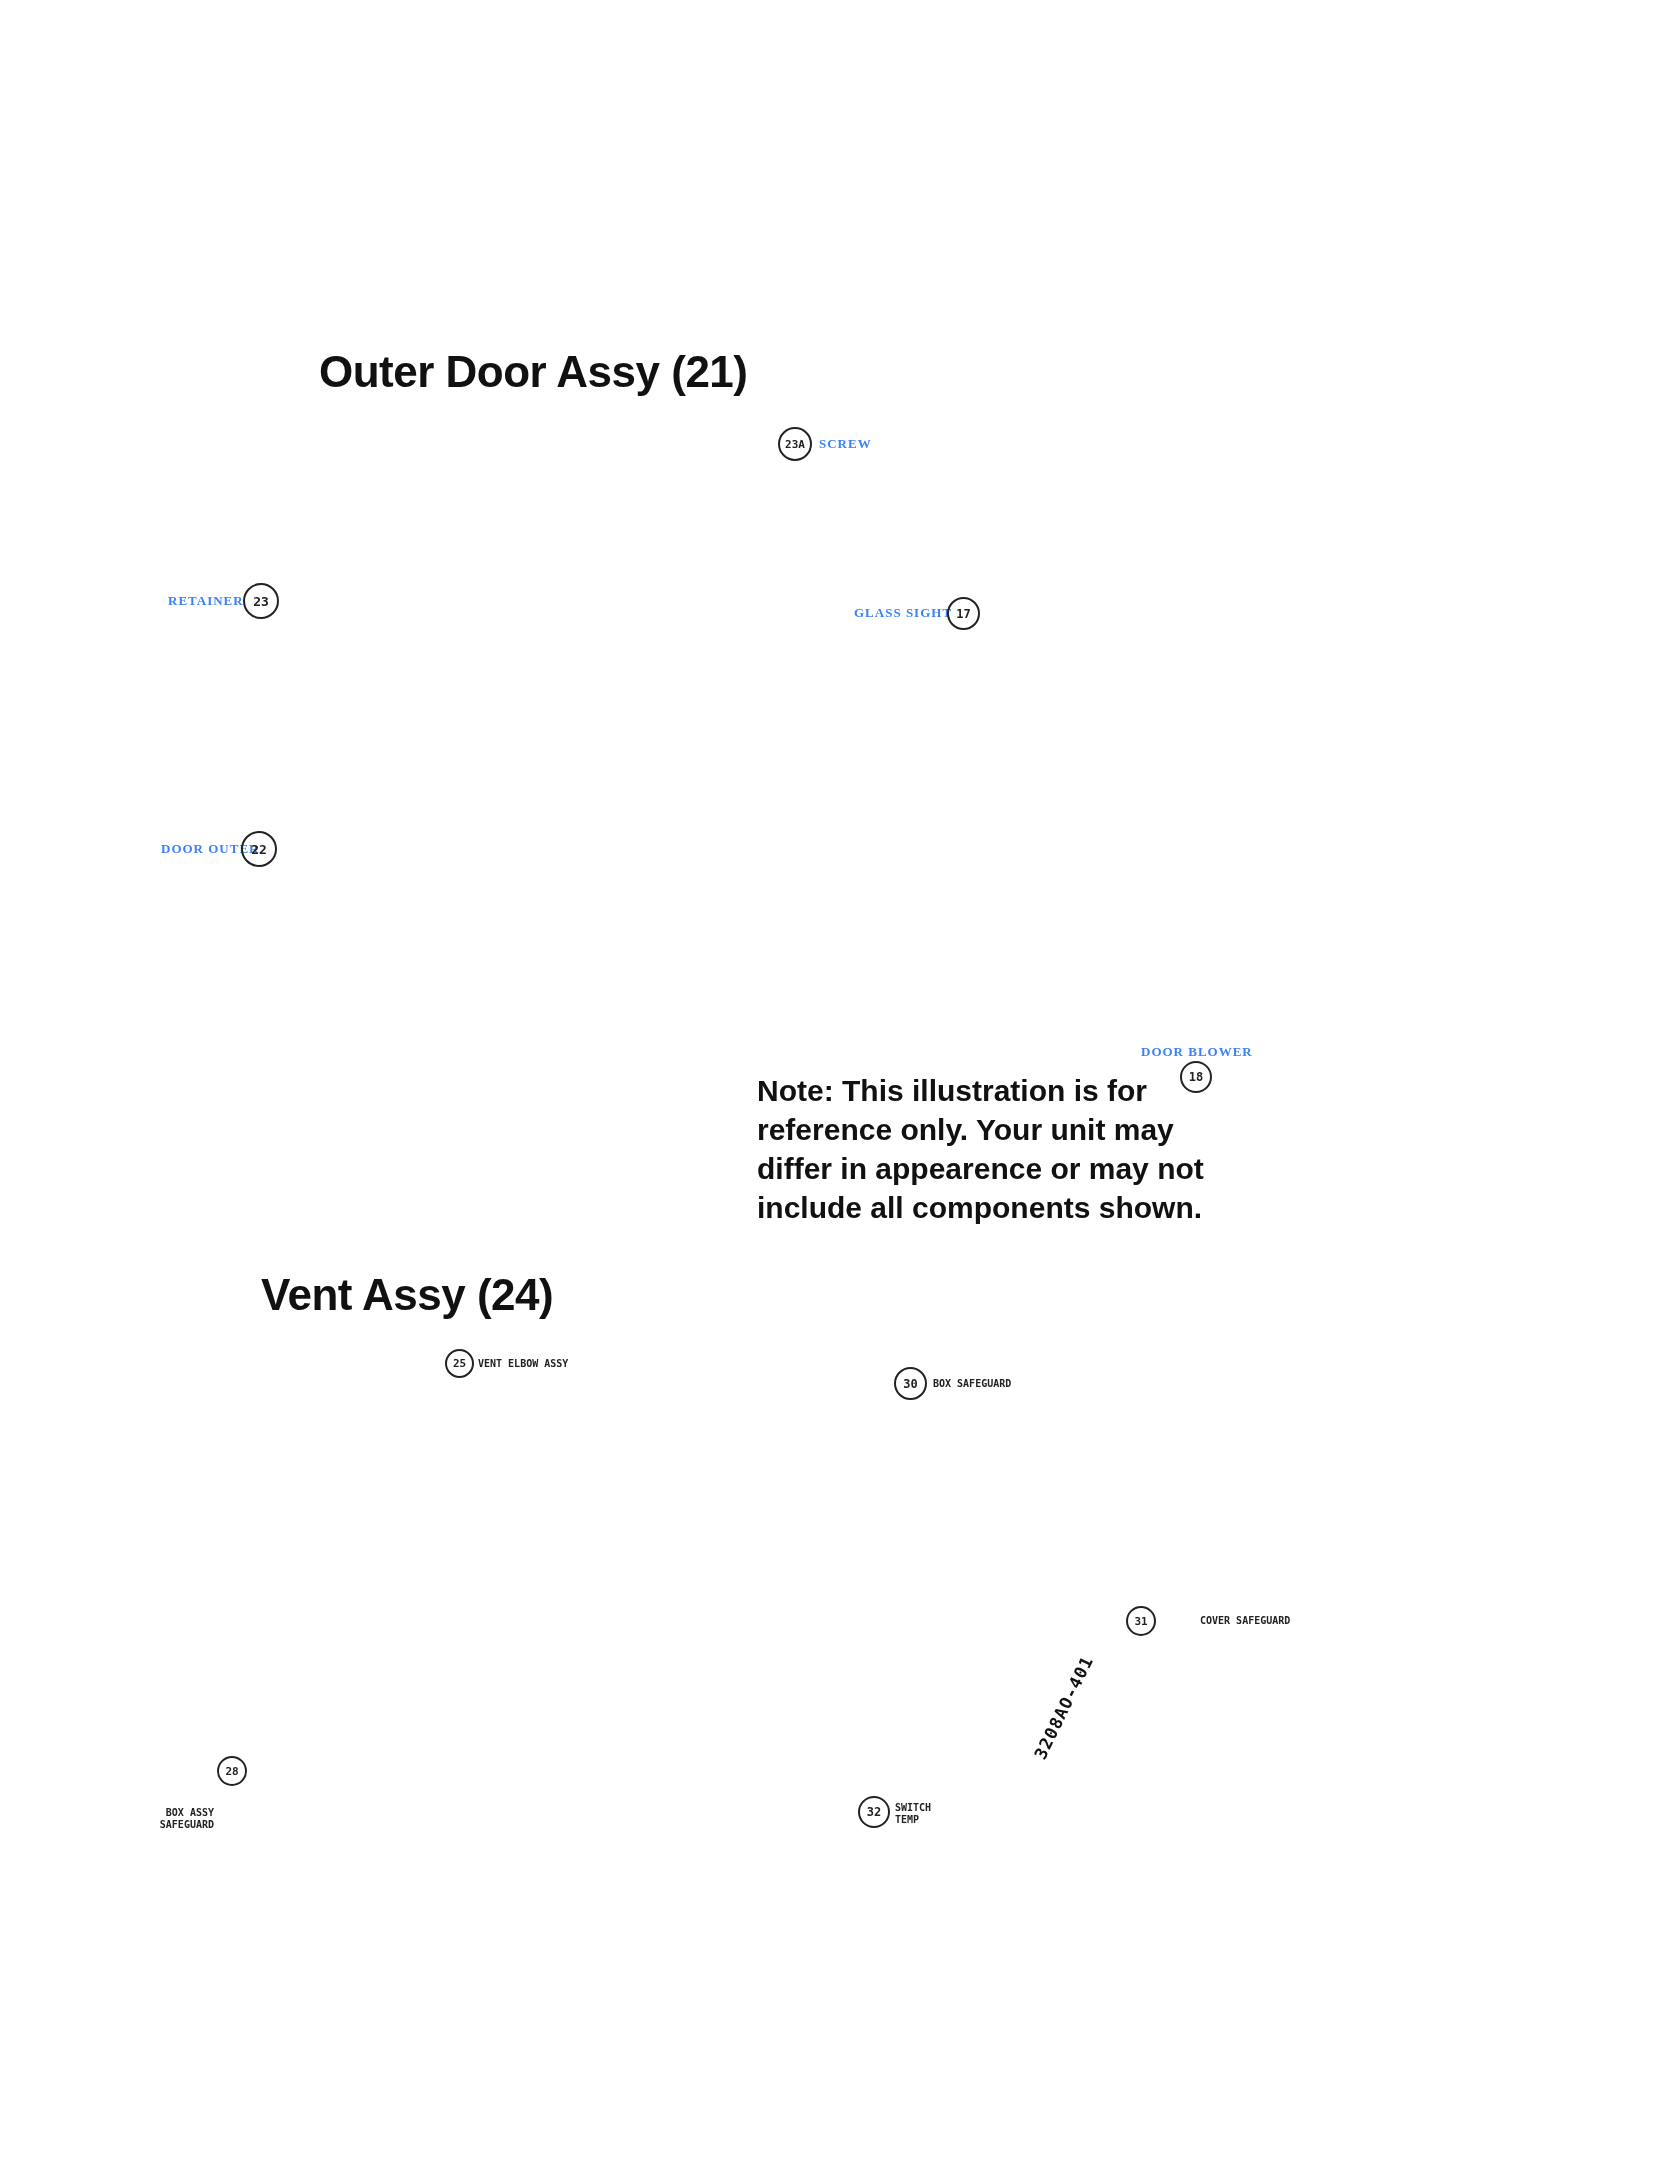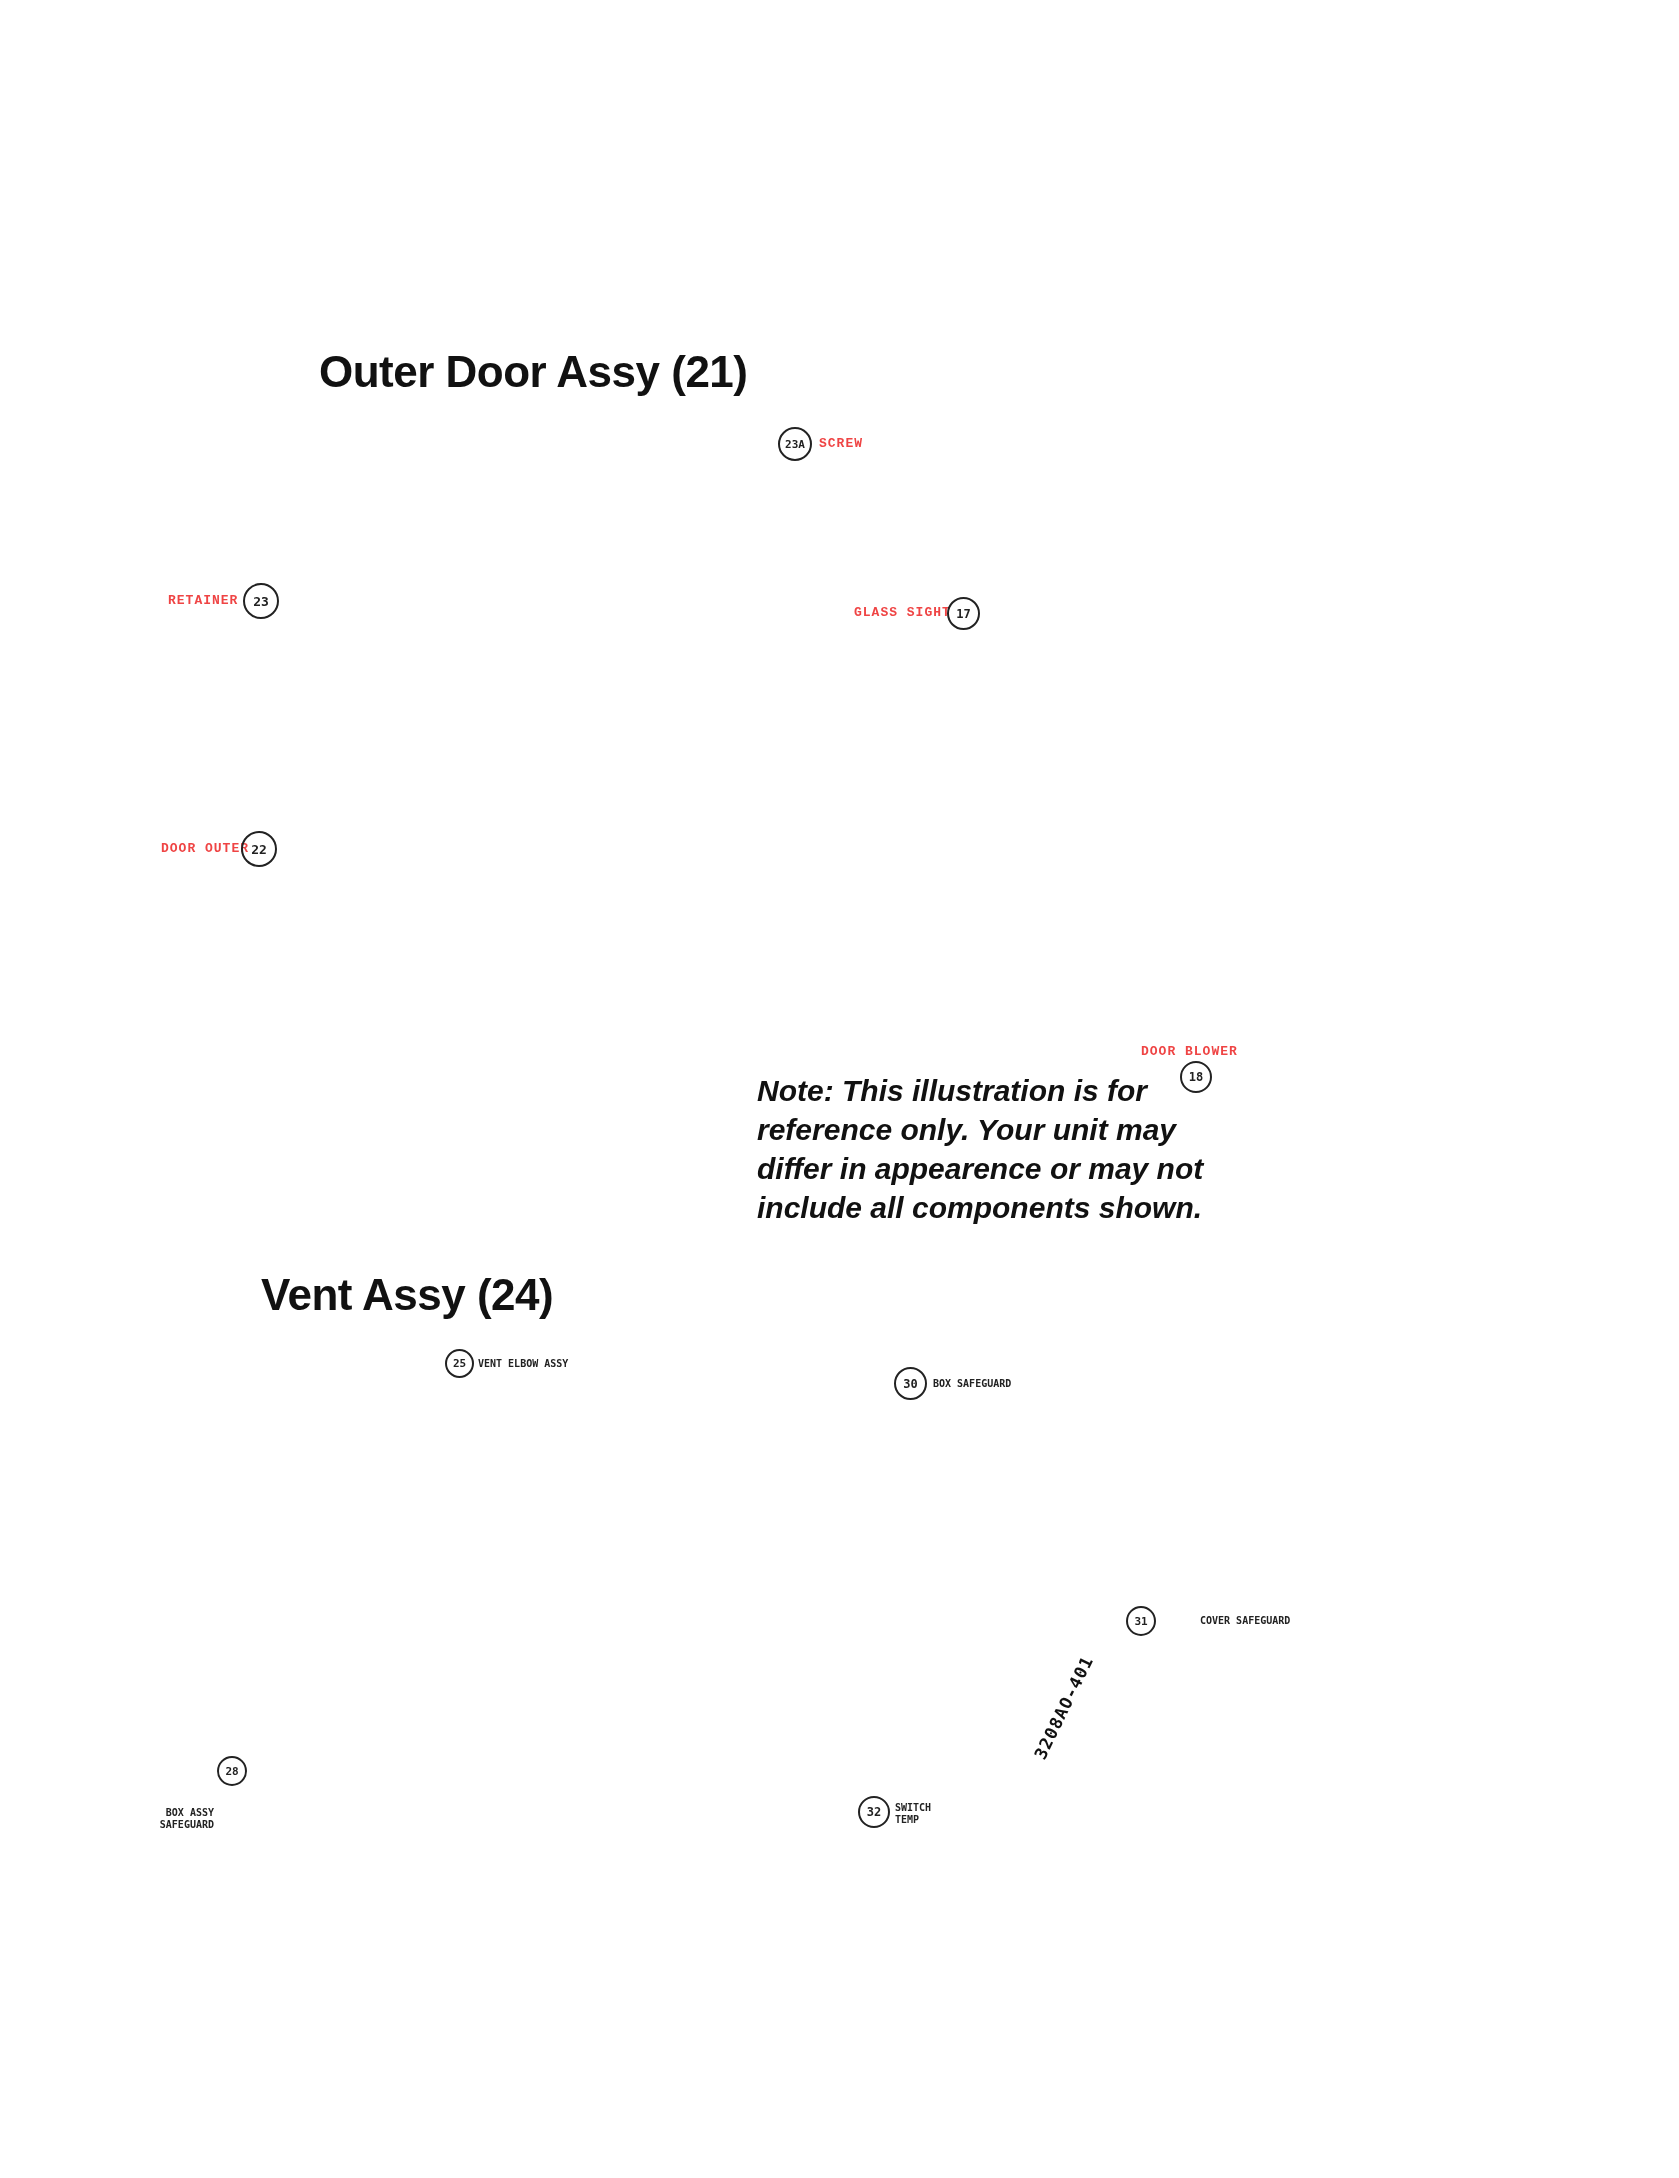--- a/index.html
+++ b/index.html
@@ -3,22 +3,22 @@
 <meta charset="utf-8">
 <style>
   html,body{margin:0;padding:0;background:#fff;}
   .page{position:relative;width:1419px;height:2178px;background:#fff;overflow:hidden;
         font-family:"Liberation Sans", sans-serif;color:#1a1a1a;}
   svg.art{position:absolute;left:0;top:0;width:1679px;height:2178px;}
   svg.art path, svg.art ellipse, svg.art circle, svg.art rect, svg.art line{
 Shape    stroke:#1a1a1a;fill:none;stroke-width:2.2;stroke-linecap:round;stroke-linejoin:round;}
   .title{position:absolute;font-size:44px;font-weight:700;letter-spacing:-0.5px;color:#111;white-space:nowrap;}
   .note{position:absolute;font-size:30px;font-weight:600;line-height:39px;white-space:pre-line;color:#111;}
-  .lbl{position:absolute;font-family:Liberation Mono, monospace;font-size:13px;font-weight:700;
-       letter-spacing:1px;color:#ef4444;white-space:pre-line;line-height:14px;}
+  .lbl{position:absolute;font-family:Liberation Serif, serif;font-size:13px;font-weight:700;
+       letter-spacing:1px;color:#3b82f6;white-space:pre-line;line-height:14px;}
   .lbl-sm{position:absolute;font-family:"DejaVu Sans Mono", monospace;font-size:10px;font-weight:700;
        letter-spacing:0;color:#222;white-space:pre-line;line-height:12px;}
   .co{position:absolute;border:2px solid #222;border-radius:50%;display:flex;align-items:center;
       justify-content:center;font-family:"DejaVu Sans Mono", monospace;font-weight:700;color:#222;
       box-sizing:border-box;background:transparent;}
   .marking{position:absolute;left:1039px;top:1748px;font-family:"DejaVu Sans Mono", monospace;
       font-size:17px;font-weight:700;letter-spacing:1px;color:#111;transform:rotate(-64deg);
       transform-origin:0 50%;white-space:nowrap;}
 </style>
 </head>
@@ -194,21 +194,21 @@
       <ellipse cx="1087" cy="1944" rx="22" ry="9" fill="#1a1a1a"></ellipse>
       <path d="M1079,1942 L1079,1914 L1087,1896 L1095,1914 L1095,1942" fill="#1a1a1a" stroke-width="2"></path>
       <path d="M1083,1906 L1083,1938" stroke="#ffffff" stroke-width="1.2"></path>
       <path d="M1067,1950 L1063,1958 M1107,1950 L1111,1958 M1071,1959 L1103,1959" stroke-width="2"></path>
     </g>
   </svg>
 
   <div class="title" style="left:319px;top:347px;">Outer Door Assy (21)</div>
   <div class="title" style="left:261px;top:1270px;">Vent Assy (24)</div>
 
-  <div class="note" style="left:757px;top:1071px;font-style:italic;">Note: This illustration is for
+  <div class="note" style="left:757px;top:1071px;">Note: This illustration is for
 reference only. Your unit may
 differ in appearence or may not
 include all components shown.</div>
 
   <div class="co" style="left:778px;top:427px;width:34px;height:34px;font-size:11px;">23A</div>
   <div class="lbl" style="left:819px;top:437px;">SCREW</div>
 
   <div class="lbl" style="left:168px;top:594px;">RETAINER</div>
   <div class="co" style="left:243px;top:583px;width:36px;height:36px;font-size:13px;">23</div>
 

